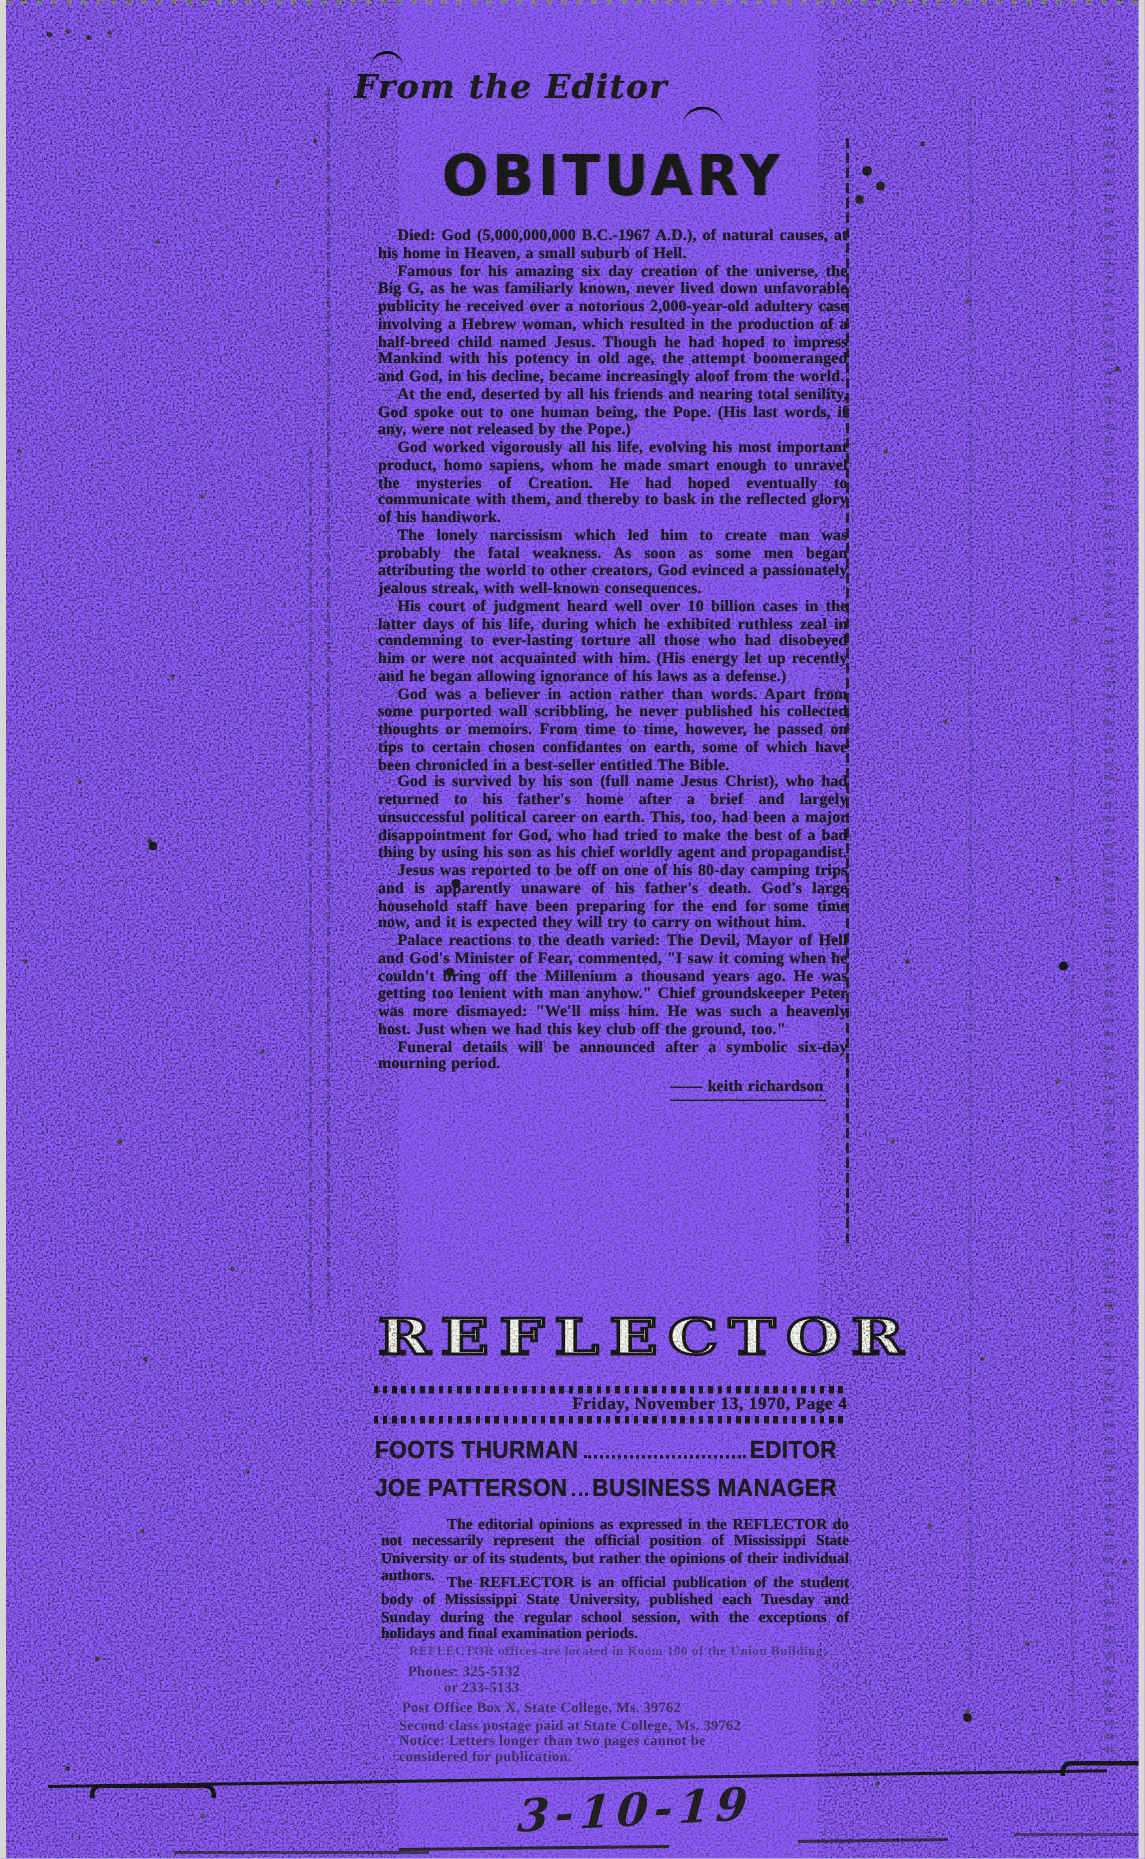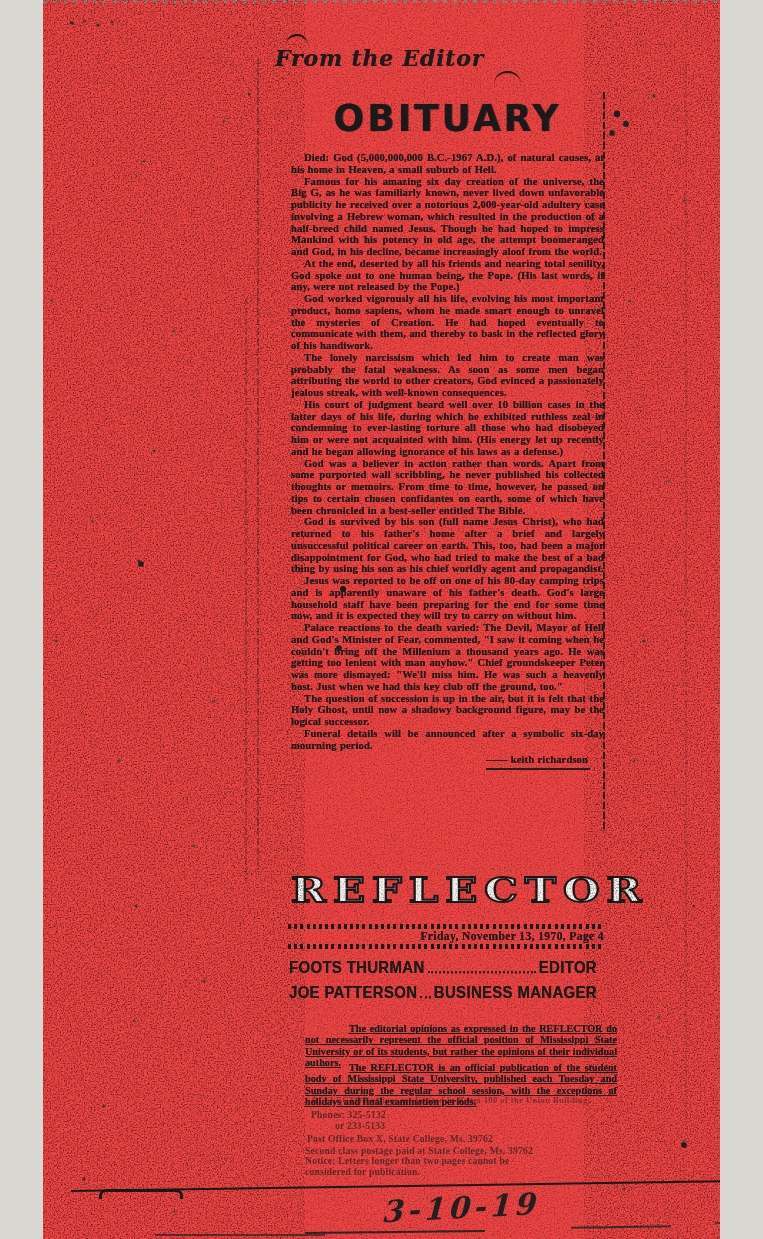--- a/index.html
+++ b/index.html
@@ -1,20 +1,20 @@
 <!DOCTYPE html>
 <html><head>
 <meta charset="utf-8">
 <style>
   html,body{margin:0;padding:0;background:#d9d7d2;}
   .page{
     position:relative;
-    width:677px;height:1239px;
+    width:755px;height:1239px;
     margin:0 auto;
-    background:#ef4444;
+    background:#8b5cf6;
     overflow:hidden;
     font-family:"Liberation Serif",serif;
     color:#1f1f1f;
   }
   .abs{position:absolute;}
   
   .top-dashes{left:0;top:0;width:763px;height:3px;
     background:repeating-linear-gradient(90deg,#8a8a8a 0 4px,transparent 4px 10px);
     opacity:.8;}
   
@@ -60,21 +60,21 @@
   
   .staff{left:246px;top:958px;width:308px;}
   .staff-row{display:flex;align-items:baseline;
     font-family:"Liberation Sans",sans-serif;font-weight:700;font-size:15px;
     letter-spacing:.3px;margin-bottom:8px;transform:scaleY(1.1);transform-origin:top;
     text-shadow:0 0 .6px rgba(10,10,10,.8);}
   .leader{flex:1;border-bottom:2.6px dotted #1c1c1c;margin:0 3px 3px;}
   
   .note{left:246px;width:312px;text-align:justify;
     font:700 10.2px/11.3px "Liberation Serif",serif;text-indent:44px;
-    text-shadow:0 0 .45px rgba(20,20,20,.7);margin:16px;text-decoration:underline;}
+    text-shadow:0 0 .45px rgba(20,20,20,.7);margin:4px;}
   .note-editorial{top:1007px;}
   .note-publication{top:1046px;}
   .offices{left:260px;top:1095px;width:296px;font:700 8.6px "Liberation Serif",serif;
     opacity:.5;letter-spacing:.4px;text-align:center;}
   .smallprint{font:700 9.6px/11px "Liberation Serif",serif;opacity:.68;letter-spacing:.2px;}
   .phone1{left:268px;top:1109px;}
   .phone2{left:292px;top:1120px;}
   .pobox{left:264px;top:1133px;}
   .postage{left:262px;top:1145px;}
   .notice{left:262px;top:1155px;width:250px;}
@@ -133,21 +133,20 @@
         <p>Died: God (5,000,000,000 B.C.-1967 A.D.), of natural causes, at his home in Heaven, a small suburb of Hell.</p>
         <p>Famous for his amazing six day creation of the universe, the Big G, as he was familiarly known, never lived down unfavorable publicity he received over a notorious 2,000-year-old adultery case involving a Hebrew woman, which resulted in the production of a half-breed child named Jesus. Though he had hoped to impress Mankind with his potency in old age, the attempt boomeranged and God, in his decline, became increasingly aloof from the world.</p>
         <p>At the end, deserted by all his friends and nearing total senility, God spoke out to one human being, the Pope. (His last words, if any, were not released by the Pope.)</p>
         <p>God worked vigorously all his life, evolving his most important product, homo sapiens, whom he made smart enough to unravel the mysteries of Creation. He had hoped eventually to communicate with them, and thereby to bask in the reflected glory of his handiwork.</p>
         <p>The lonely narcissism which led him to create man was probably the fatal weakness. As soon as some men began attributing the world to other creators, God evinced a passionately jealous streak, with well-known consequences.</p>
         <p>His court of judgment heard well over 10 billion cases in the latter days of his life, during which he exhibited ruthless zeal in condemning to ever-lasting torture all those who had disobeyed him or were not acquainted with him. (His energy let up recently and he began allowing ignorance of his laws as a defense.)</p>
         <p>God was a believer in action rather than words. Apart from some purported wall scribbling, he never published his collected thoughts or memoirs. From time to time, however, he passed on tips to certain chosen confidantes on earth, some of which have been chronicled in a best-seller entitled The Bible.</p>
         <p>God is survived by his son (full name Jesus Christ), who had returned to his father's home after a brief and largely unsuccessful political career on earth. This, too, had been a major disappointment for God, who had tried to make the best of a bad thing by using his son as his chief worldly agent and propagandist.</p>
         <p>Jesus was reported to be off on one of his 80-day camping trips and is apparently unaware of his father's death. God's large household staff have been preparing for the end for some time now, and it is expected they will try to carry on without him.</p>
         <p>Palace reactions to the death varied: The Devil, Mayor of Hell and God's Minister of Fear, commented, "I saw it coming when he couldn't bring off the Millenium a thousand years ago. He was getting too lenient with man anyhow." Chief groundskeeper Peter was more dismayed: "We'll miss him. He was such a heavenly host. Just when we had this key club off the ground, too."</p>
-        <p>The question of succession is up in the air, but it is felt that the Holy Ghost, until now a shadowy background figure, may be the logical successor.</p>
         <p>Funeral details will be announced after a symbolic six-day mourning period.</p>
       </div>
     <div class="signature">—— keith richardson</div>
     <div class="sig-rule"></div>
   </div>
 
   <div class="abs vline vline-right"></div>
   <div class="abs vline vline-left1"></div>
   <div class="abs vline vline-left2"></div>
   <div class="abs vline vline-far1"></div>

